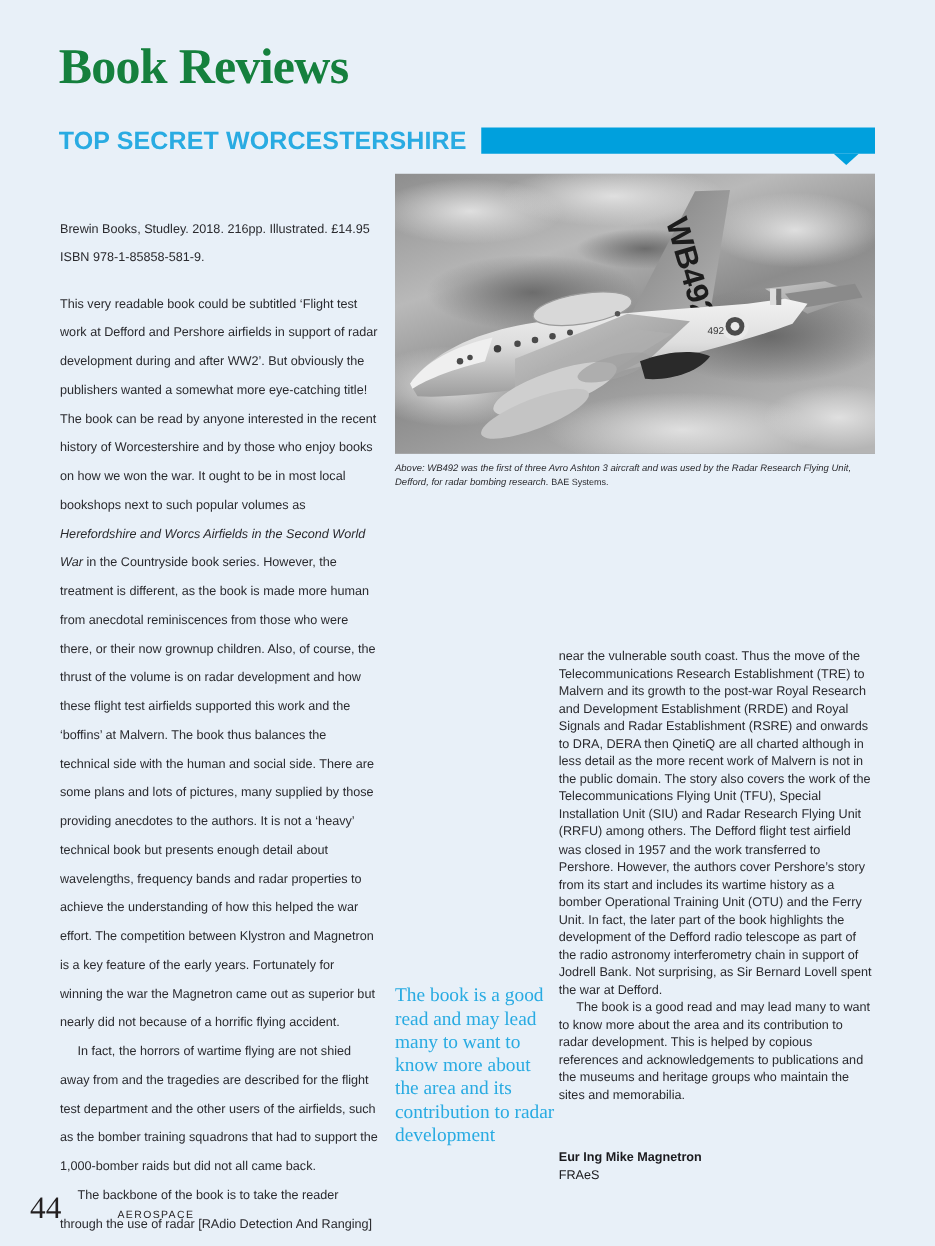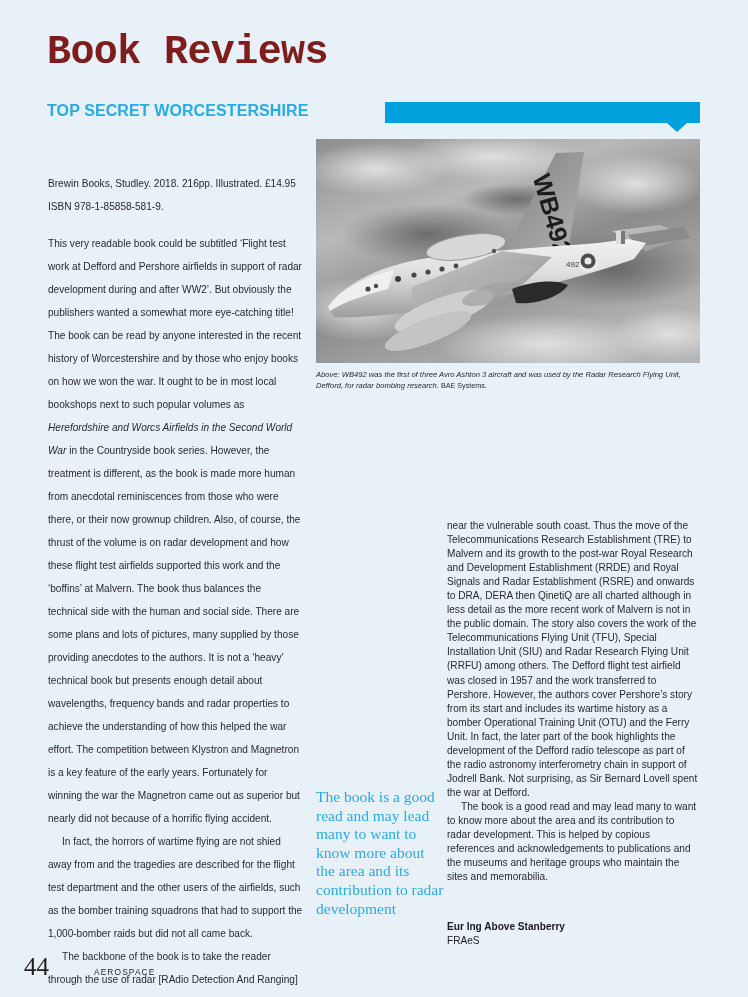--- a/index.html
+++ b/index.html
@@ -22,25 +22,25 @@
   }
 
   
   .masthead {
     position: absolute;
     left: 47px;
     top: 33px;
     width: 640px;
   }
   .page-title {
-    font-family: Liberation Mono, monospace;
+    font-family: Liberation Serif, serif;
     font-size: 40px;
     font-weight: bold;
     letter-spacing: -0.6px;
-    color: #7f1d1d;
+    color: #15803d;
     line-height: 1;
     margin: 0;
   }
 
   
   .banner-row {
     position: absolute;
     left: 47px;
     top: 102px;
     width: 653px;
@@ -62,21 +62,21 @@
     height: 0;
     border-left: 10px solid transparent;
     border-right: 10px solid transparent;
     border-top: 9px solid #00a0dd;
   }
   .book-subtitle {
     position: absolute;
     left: 0;
     top: 0;
     font-family: "Liberation Sans", sans-serif;
-    font-size: 16px;
+    font-size: 20px;
     font-weight: bold;
     color: #29abe2;
     letter-spacing: 0.1px;
     white-space: nowrap;
   }
 
   
   .byline {
     position: absolute;
     left: 47px;
@@ -317,21 +317,21 @@
   <div class="caption">
     <span>Above: WB492 was the first of three Avro Ashton 3 aircraft and was used by the Radar Research Flying Unit, Defford, for radar bombing research. </span><span class="credit">BAE Systems.</span>
   </div>
 
   <div class="col2">
     <p>near the vulnerable south coast. Thus the move of the Telecommunications Research Establishment (TRE) to Malvern and its growth to the post-war Royal Research and Development Establishment (RRDE) and Royal Signals and Radar Establishment (RSRE) and onwards to DRA, DERA then QinetiQ are all charted although in less detail as the more recent work of Malvern is not in the public domain. The story also covers the work of the Telecommunications Flying Unit (TFU), Special Installation Unit (SIU) and Radar Research Flying Unit (RRFU) among others. The Defford flight test airfield was closed in 1957 and the work transferred to Pershore. However, the authors cover Pershore’s story from its start and includes its wartime history as a bomber Operational Training Unit (OTU) and the Ferry Unit. In fact, the later part of the book highlights the development of the Defford radio telescope as part of the radio astronomy interferometry chain in support of Jodrell Bank. Not surprising, as Sir Bernard Lovell spent the war at Defford.</p>
     <p class="indent">The book is a good read and may lead many to want to know more about the area and its contribution to radar development. This is helped by copious references and acknowledgements to publications and the museums and heritage groups who maintain the sites and memorabilia.</p>
   </div>
 
   <div class="signature">
-    <div class="sig-name">Eur Ing Above Stanberry</div>
+    <div class="sig-name">Eur Ing Mike Magnetron</div>
     <div>FRAeS</div>
   </div>
 
   <div class="pullquote">The book is a good read and may lead many to want to know more about the area and its contribution to radar development</div>
 
   <div class="footer">
     <span class="folio">44</span>
     <span class="pub-name">AEROSPACE</span>
   </div>
 

